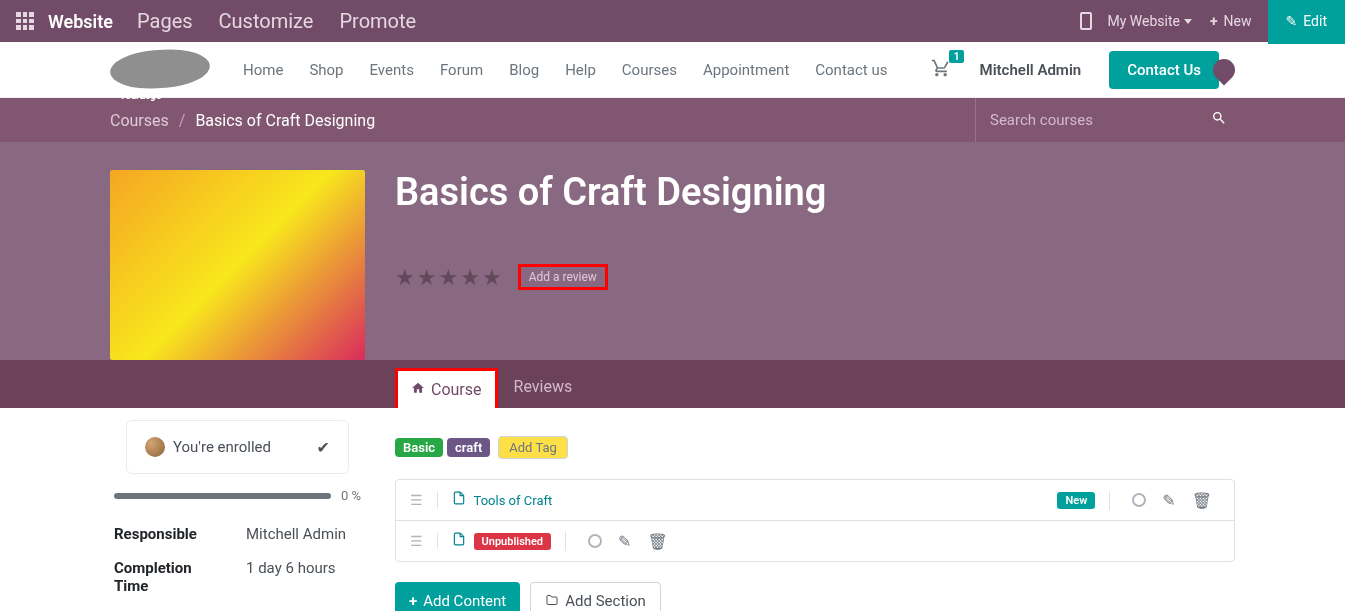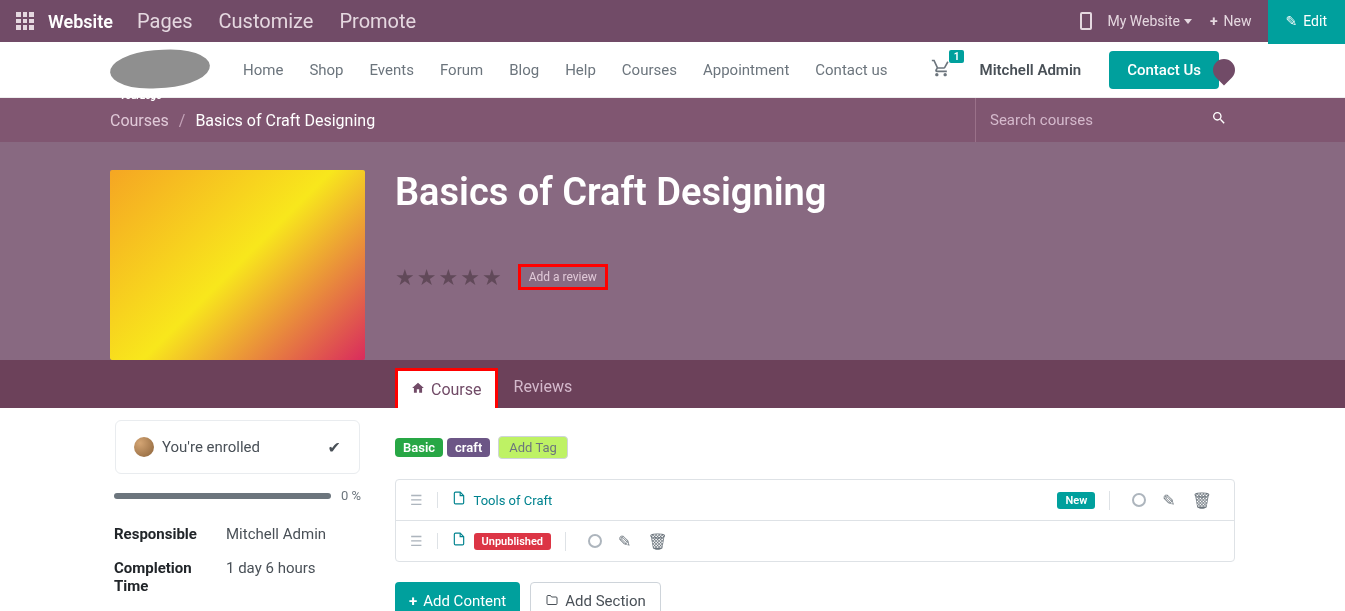--- a/index.html
+++ b/index.html
@@ -61,38 +61,38 @@
 
 .tabs-bar { background: #6c415a; height: 48px; display: flex; padding: 0 110px; align-items: flex-end; }
 .tabs-bar .left-spacer { width: 285px; flex-shrink: 0; }
 .tabs-bar .tab { padding: 12px 16px; color: #d4b9cc; font-size: 16px; cursor: pointer; display: flex; align-items: center; }
 .tabs-bar .tab.active { background: #fff; color: #714b67; border: 3px solid #ff0000; border-bottom: none; padding: 9px 13px; }
 .tabs-bar .tab .home-icon { margin-right: 6px; }
 
 
 .content { background: #fff; display: flex; padding: 0 110px; padding-bottom: 30px; }
 .sidebar { width: 255px; flex-shrink: 0; padding-top: 0; position: relative; margin-top: -50px; z-index: 3; }
-.enrolled-card { background: #fff; border: 1px solid #e9ecef; border-radius: 6px; padding: 16px 18px; margin: 12px 5px; display: flex; align-items: center; }
+.enrolled-card { background: #fff; border: 1px solid #e9ecef; border-radius: 6px; padding: 16px 18px; margin: 12px 16px; display: flex; align-items: center; }
 .enrolled-card .avatar { width: 20px; height: 20px; border-radius: 50%; background: radial-gradient(circle at 30% 30%, #d4a574, #8b6239); margin-right: 8px; }
 .enrolled-card .text { flex: 1; font-size: 15px; color: #495057; }
 .enrolled-card .check { color: #495057; }
 .progress-row { display: flex; align-items: center; margin: 14px 4px; }
 .progress-bar { flex: 1; height: 6px; background: #6c757d; border-radius: 3px; }
 .progress-text { margin-left: 10px; font-size: 13px; color: #6c757d; }
 .meta-table { font-size: 15px; margin-top: 14px; }
-.meta-row { display: flex; padding: 8px 4px; }
+.meta-row { display: flex; padding: 8px 4px; gap: 20px; }
 .meta-label { font-weight: 700; color: #212529; width: 112px; flex-shrink: 0; }
 .meta-value { color: #495057; }
 
 .main { flex: 1; padding-left: 30px; padding-top: 28px; }
 .tags-row { display: flex; align-items: center; margin-bottom: 20px; }
 .tag { padding: 2px 8px; border-radius: 4px; font-size: 13px; font-weight: 600; color: #fff; margin-right: 4px; }
 .tag.green { background: #28a745; }
 .tag.purple { background: #6c5686; }
-.add-tag-btn { border: 1px solid #ced4da; background: #bef264; padding: 3px 10px; border-radius: 4px; font-size: 13px; color: #6c757d; cursor: pointer; margin-left: 4px; }
+.add-tag-btn { border: 1px solid #ced4da; background: #fde047; padding: 3px 10px; border-radius: 4px; font-size: 13px; color: #6c757d; cursor: pointer; margin-left: 4px; }
 
 .content-table { border: 1px solid #dee2e6; border-radius: 4px; }
 .content-row { display: flex; align-items: center; padding: 10px 14px; border-bottom: 1px solid #dee2e6; }
 .content-row:last-child { border-bottom: none; }
 .drag-handle { color: #adb5bd; cursor: grab; margin-right: 14px; font-size: 14px; border-right: 1px solid #dee2e6; padding-right: 14px; }
 .file-icon { color: #00838f; margin-right: 8px; }
 .content-title { color: #00838f; font-size: 13px; flex: 1; cursor: pointer; }
 .badge-new { background: #00a09d; color: #fff; font-size: 11px; padding: 2px 8px; border-radius: 3px; font-weight: 600; }
 .badge-unpub { background: #dc3545; color: #fff; font-size: 11px; padding: 2px 8px; border-radius: 3px; font-weight: 600; }
 .row-actions { display: flex; align-items: center; border-left: 1px solid #dee2e6; padding-left: 14px; margin-left: 14px; }

